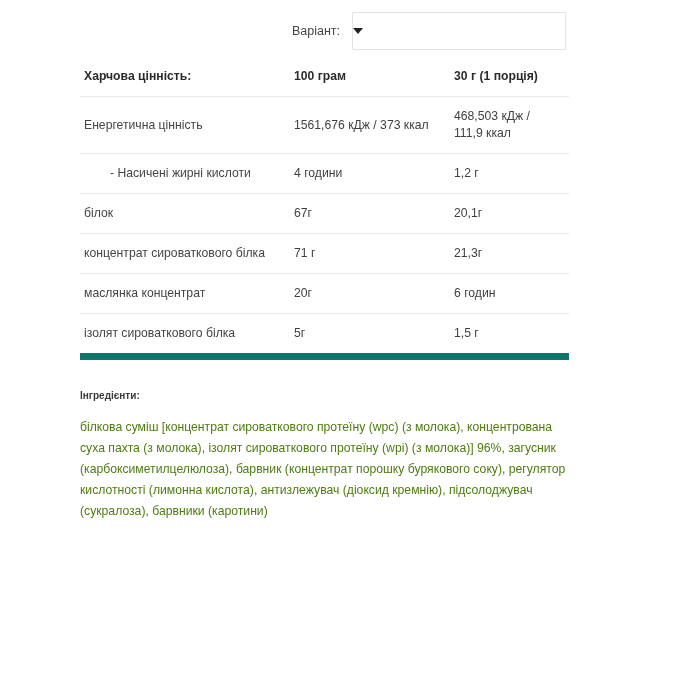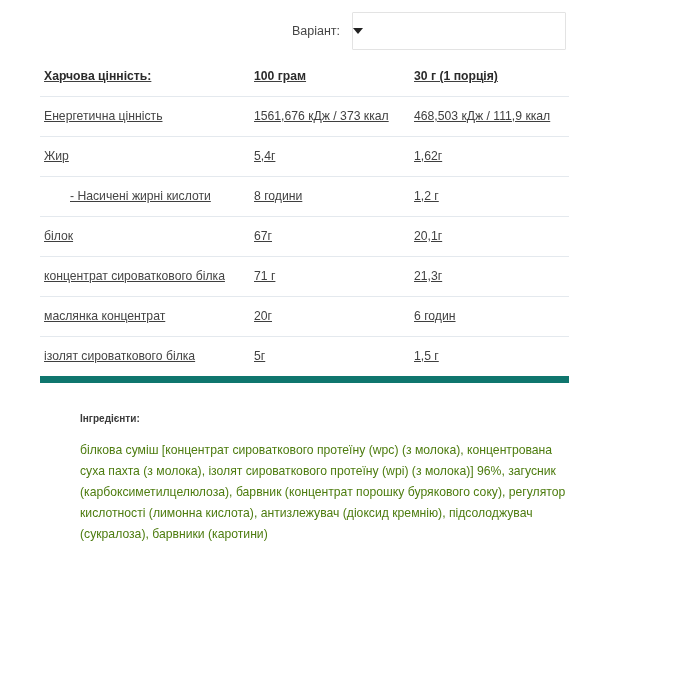--- a/index.html
+++ b/index.html
@@ -38,21 +38,21 @@
     flex:1;
   }
   .variant-caret{
     width:0;height:0;margin-right:16px;
     border-left:5px solid transparent;
     border-right:5px solid transparent;
     border-top:6px solid #222222;
   }
 
   
-  .nutri-wrap{padding:16px 75px 0 40px;text-decoration:underline;}
+  .nutri-wrap{padding:16px 75px 0 80px;}
   table.nutri{
     width:100%;
     border-collapse:collapse;
     table-layout:fixed;
   }
   table.nutri col.c1{width:210px;}
   table.nutri col.c2{width:160px;}
   table.nutri col.c3{width:auto;}
 
   table.nutri th,
@@ -113,28 +113,23 @@
           <th>100 грам</th>
           <th>30 г (1 порція)</th>
         </tr>
       </thead>
       <tbody id="nutri-body">
           <tr>
             <td>Енергетична цінність</td>
             <td>1561,676 кДж / 373 ккал</td>
             <td>468,503 кДж / 111,9 ккал</td>
           </tr>
-          <tr>
-            <td>Жир</td>
-            <td>5,4г</td>
-            <td>1,62г</td>
-          </tr>
           <tr class="indent">
             <td>- Насичені жирні кислоти</td>
-            <td>8 години</td>
+            <td>4 години</td>
             <td>1,2 г</td>
           </tr>
           <tr>
             <td>білок</td>
             <td>67г</td>
             <td>20,1г</td>
           </tr>
           <tr>
             <td>концентрат сироваткового білка</td>
             <td>71 г</td>

